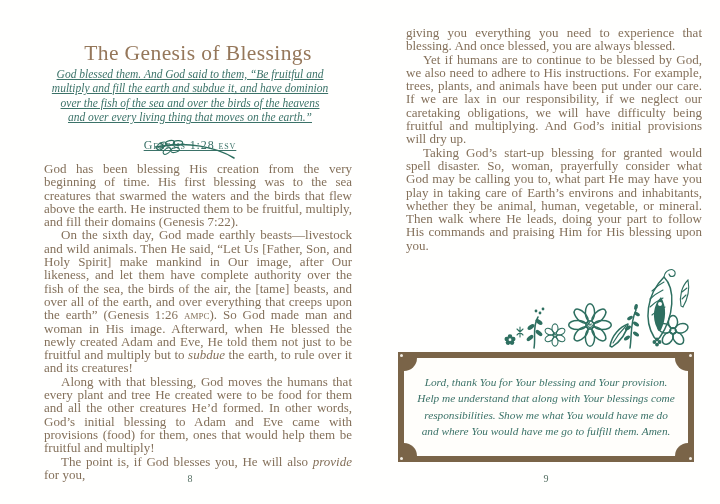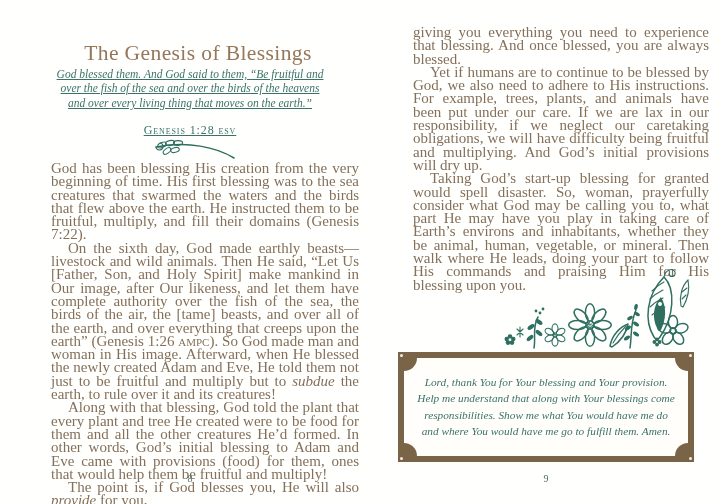--- a/index.html
+++ b/index.html
@@ -25,22 +25,22 @@
     font-style:italic;font-size:11.5px;line-height:14.4px;text-decoration:underline;
   }
   .ep-ref{
     margin-top:13px;font-style:normal;
     font-variant:small-caps;letter-spacing:.9px;font-size:12px;
   }
   .sc{font-variant:small-caps;}
   .sprig{position:absolute;top:137px;left:50%;transform:translateX(-50%);}
 
   .body-text{
-    position:absolute;left:15px;width:100%;
-    font-size:15px;line-height:13.3px;
+    position:absolute;left:8px;width:100%;
+    font-size:13px;line-height:13.3px;
     color:var(--body-text,#84705a);
     text-align:justify;
   }
   .page.left  .body-text{top:162px;}
   .page.right .body-text{top:26px;}
   .para{margin:0;}
   .para.indent{text-indent:17px;}
 
   .pagenum{
     position:absolute;bottom:20px;left:0;width:100%;text-align:center;
@@ -84,20 +84,21 @@
 <div class="spread">
 
   <section class="page left">
     <h1 class="chapter-title">The Genesis of Blessings</h1>
 
     <div class="epigraph">
       <div>
 
           <div class="ep-line">God blessed them. And God said to them, “Be fruitful and</div>
 
+          <div class="ep-line">multiply and fill the earth and subdue it, and have dominion</div>
 
           <div class="ep-line">over the fish of the sea and over the birds of the heavens</div>
 
           <div class="ep-line">and over every living thing that moves on the earth.”</div>
         </div>
       <div class="ep-ref">Genesis 1:28 esv</div>
     </div>
 
     <svg class="sprig" width="92" height="26" viewBox="0 0 92 26">
       <path class="green-stroke" d="M90,21 C72,10 44,4 12,10"></path>
@@ -108,21 +109,21 @@
       <ellipse class="green-stroke-thin" cx="23" cy="14" rx="4.4" ry="2.3" transform="rotate(-38 23 14)"></ellipse>
       <ellipse class="green-stroke-thin" cx="31" cy="13" rx="4.4" ry="2.3" transform="rotate(-16 31 13)"></ellipse>
     </svg>
 
     <div class="body-text">
 
         <p class="para">God has been blessing His creation from the very beginning of time. His first blessing was to the sea creatures that swarmed the waters and the birds that flew above the earth. He instructed them to be fruitful, multiply, and fill their domains (Genesis 7:22).</p>
 
         <p class="para indent">On the sixth day, God made earthly beasts—livestock and wild animals. Then He said, “Let Us [Father, Son, and Holy Spirit] make mankind in Our image, after Our likeness, and let them have complete authority over the fish of the sea, the birds of the air, the [tame] beasts, and over all of the earth, and over everything that creeps upon the earth” (Genesis 1:26 <span class="sc">ampc</span>). So God made man and woman in His image. Afterward, when He blessed the newly created Adam and Eve, He told them not just to be fruitful and multiply but to <i>subdue</i> the earth, to rule over it and its creatures!</p>
 
-        <p class="para indent">Along with that blessing, God told the plant that every plant and tree He created were to be food for them and all the other creatures He’d formed. In other words, God’s initial blessing to Adam and Eve came with provisions (food) for them, ones that would help them be fruitful and multiply!</p>
+        <p class="para indent">Along with that blessing, God moves the humans that every plant and tree He created were to be food for them and all the other creatures He’d formed. In other words, God’s initial blessing to Adam and Eve came with provisions (food) for them, ones that would help them be fruitful and multiply!</p>
 
         <p class="para indent">The point is, if God blesses you, He will also <i>provide</i> for you,</p>
       </div>
 
     <div class="pagenum">8</div>
   </section>
 
   <section class="page right">
     <div class="body-text">
 

